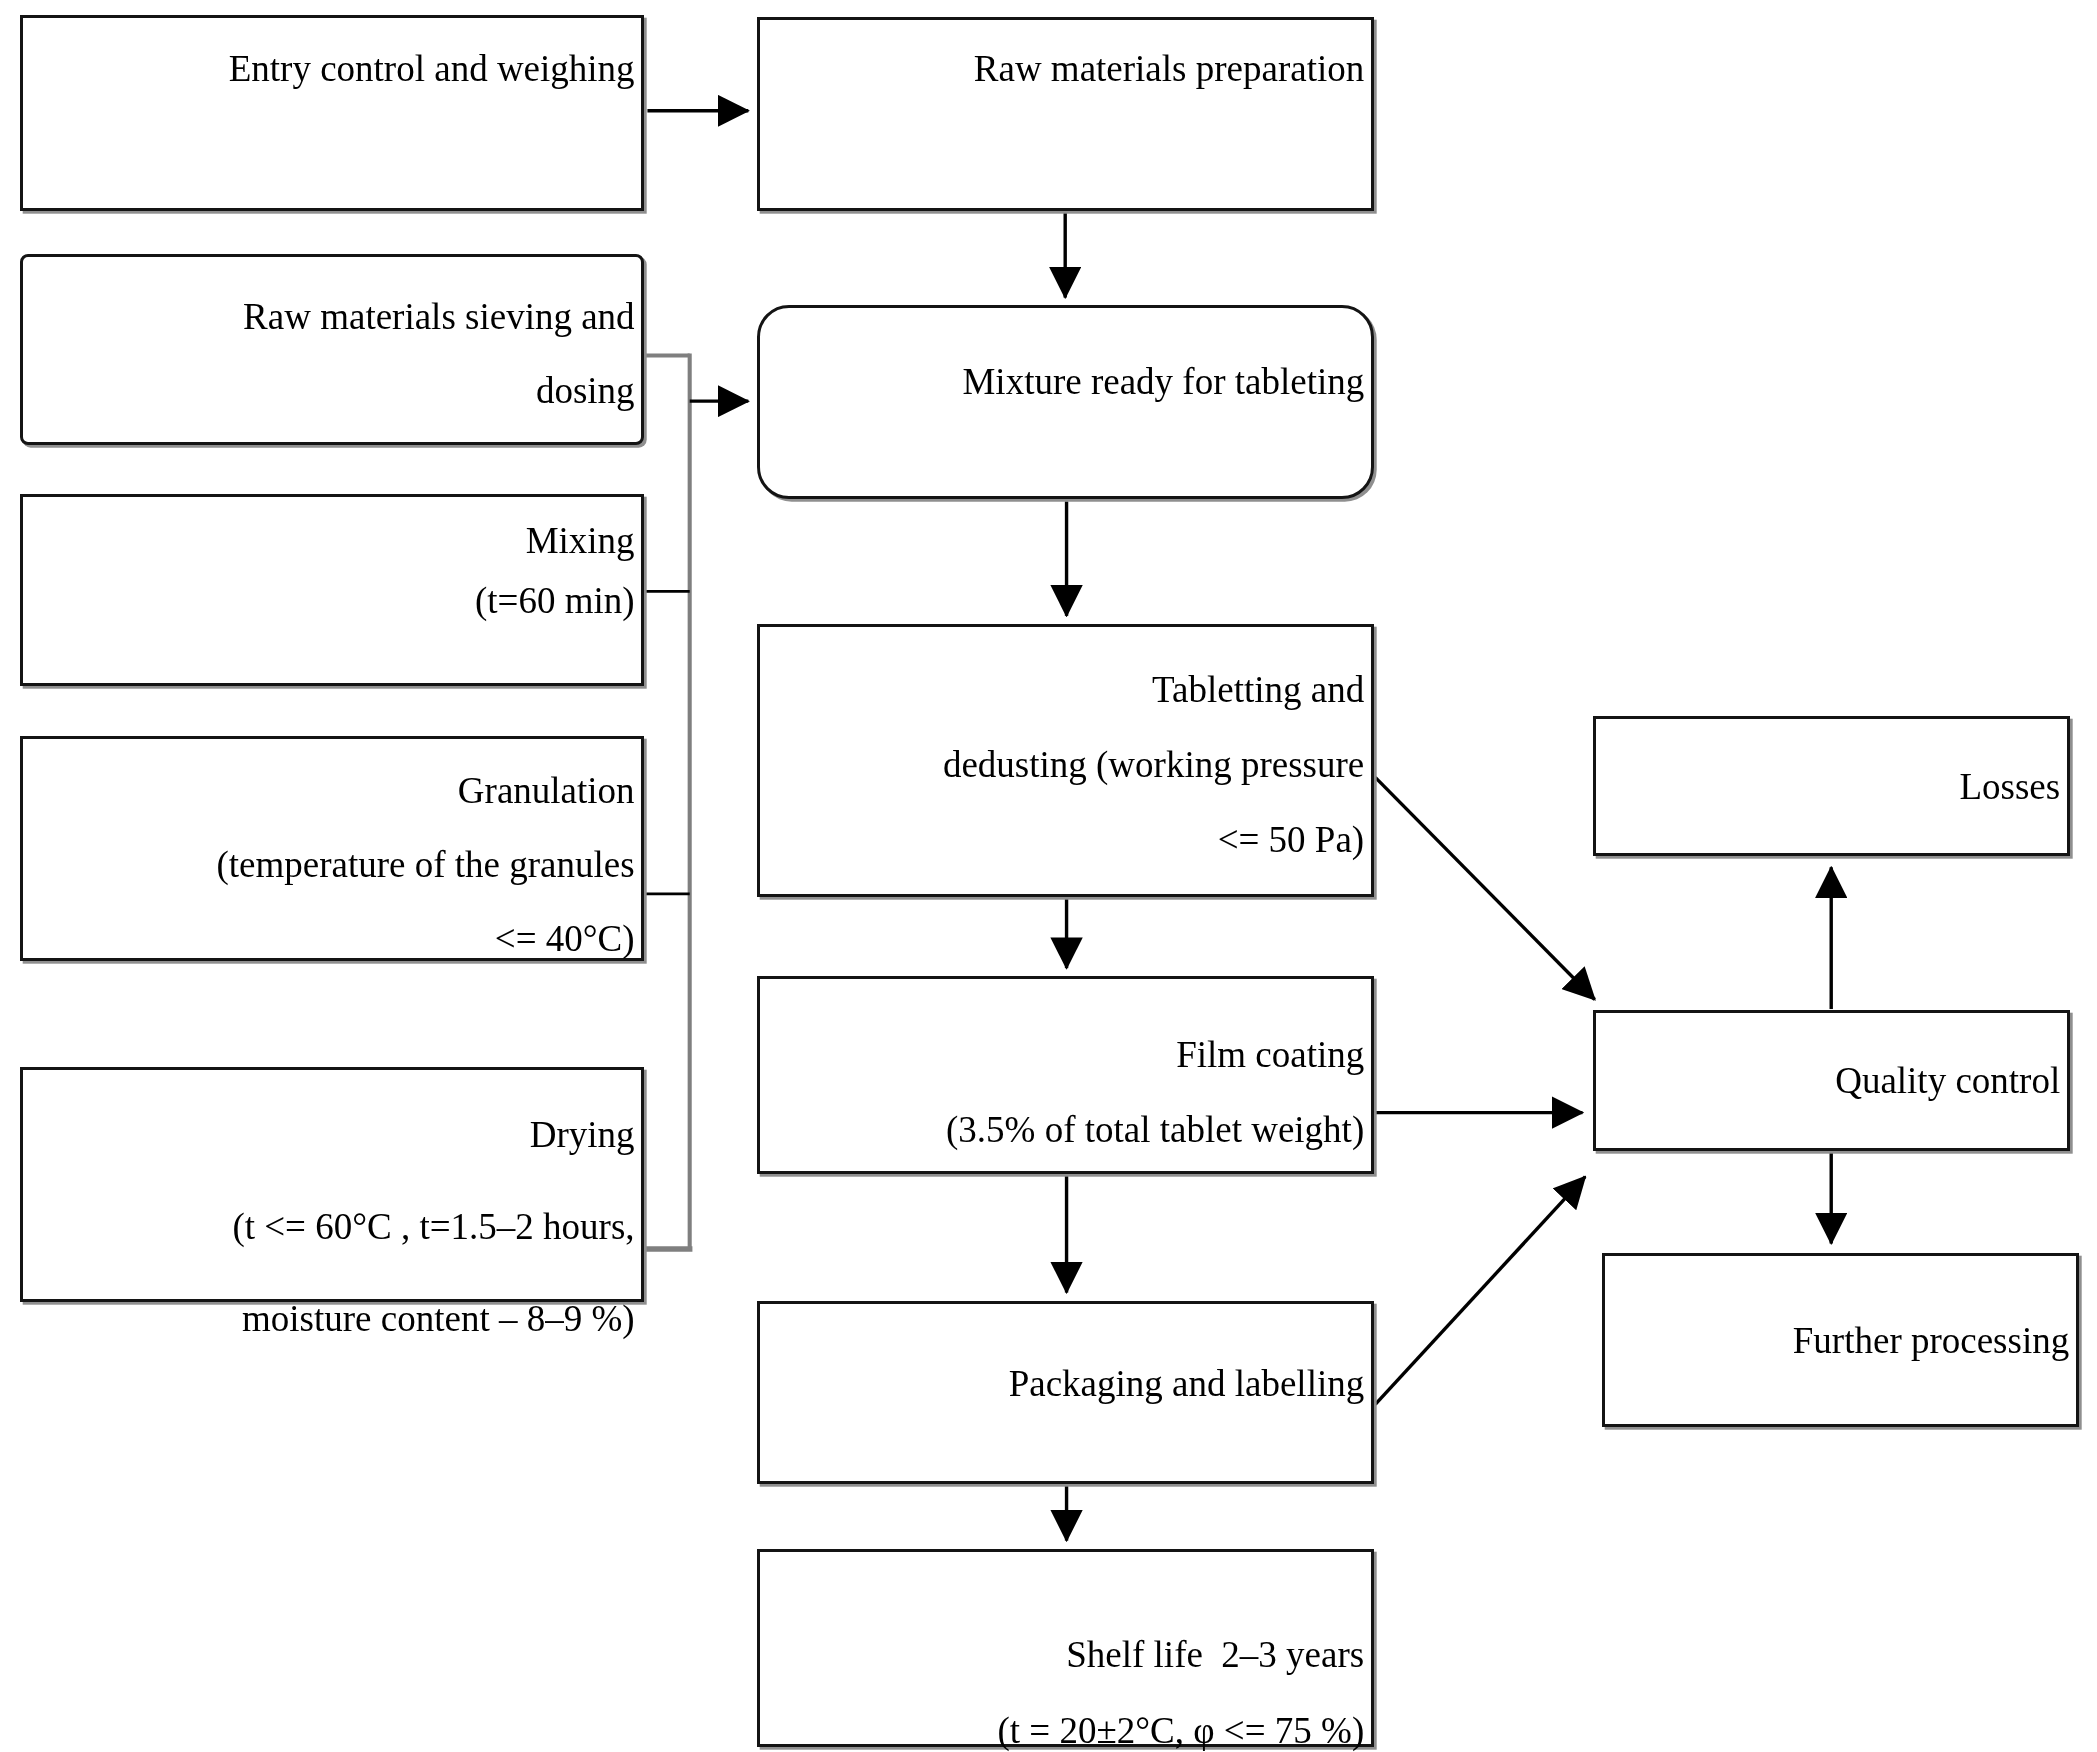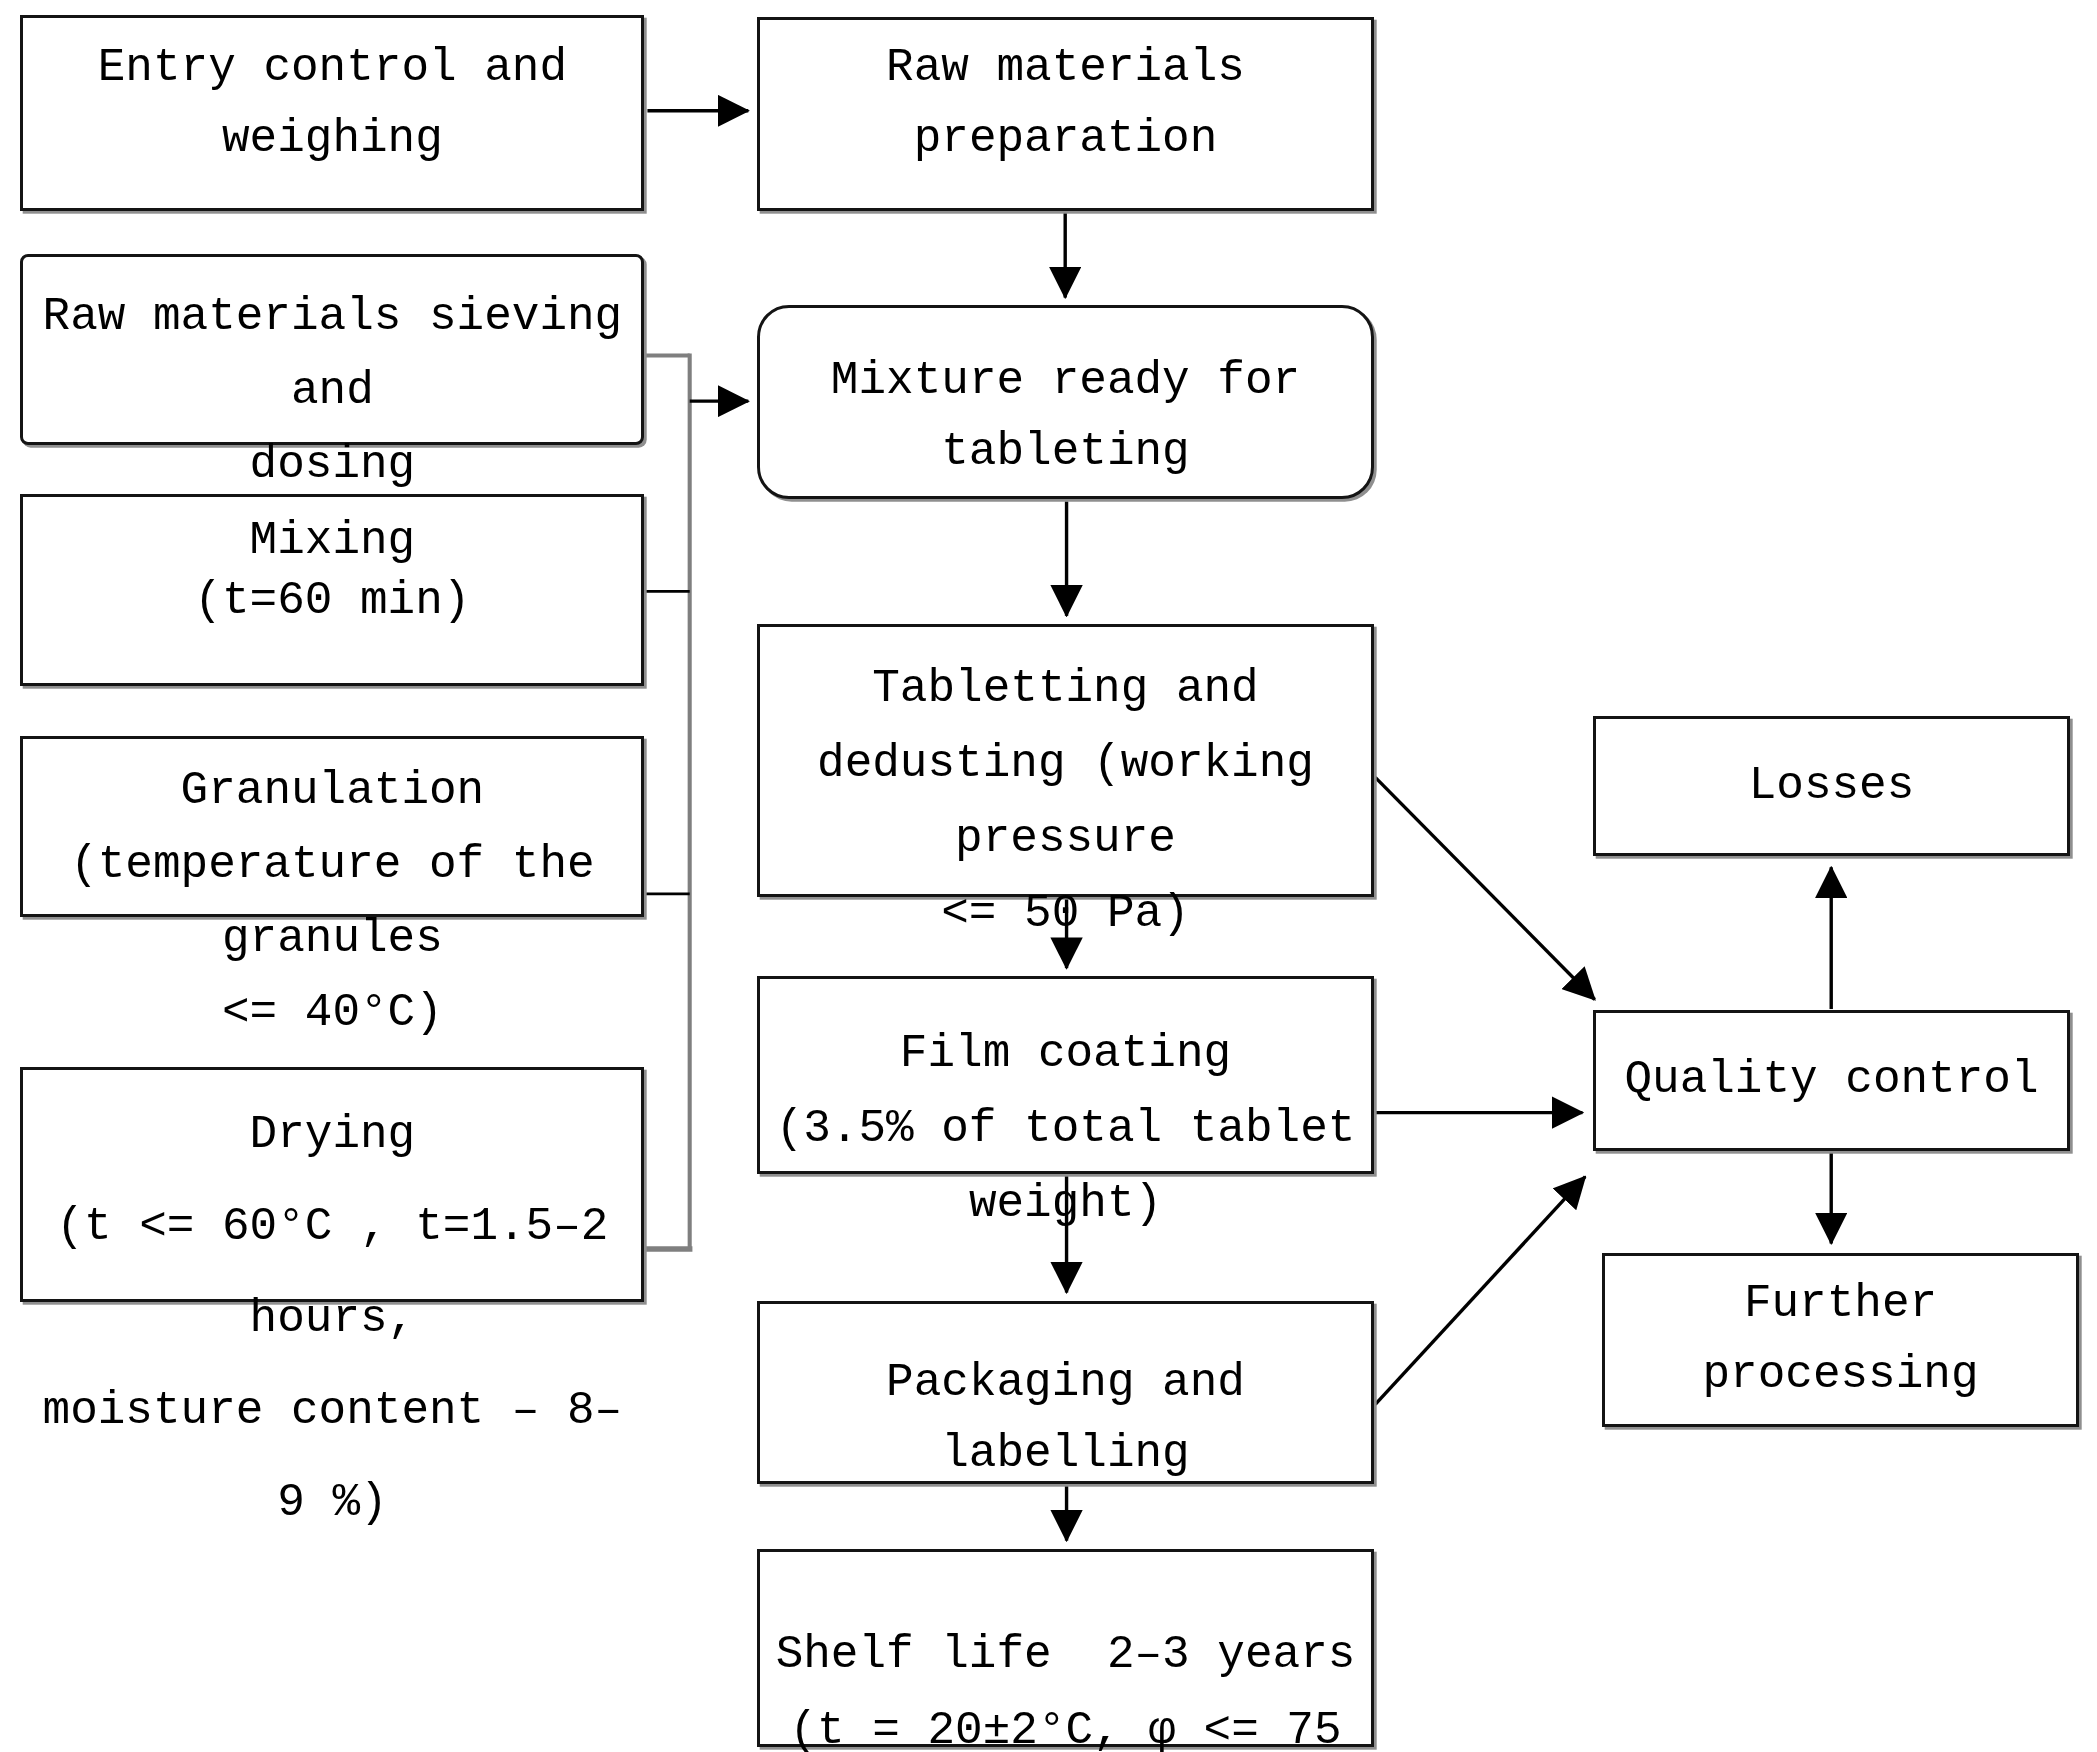--- a/index.html
+++ b/index.html
@@ -23,37 +23,36 @@
     height: 1753px;
   }
   .node {
     position: absolute;
     box-sizing: border-box;
     border: 3.4px solid #141414;
     background: #ffffff;
     box-shadow: 2.7px 2.7px 0 #8f8f8f;
     display: flex;
     flex-direction: column;
-    align-items: center;
+    align-items: flex-end;
     justify-content: flex-start;
     text-align: center;
-    font-size: 46px;
+    font-size: 37px;
     line-height: 71px;
-    font-family: Liberation Mono, monospace;
   }
   .node .ln {
     display: block;
     white-space: pre-wrap;
     padding: 0 6.8px;
   }
   
   #n-entry       { left: 20.4px;   top: 15px;   width: 624px; height: 196px; padding-top: 15px; }
   #n-sieving     { left: 20.4px;   top: 254px;  width: 624px; height: 191px; padding-top: 23px; line-height: 74px; border-radius: 8px; }
   #n-mixing      { left: 20.4px;   top: 494px;  width: 624px; height: 192px; padding-top: 13.6px; line-height: 60px; }
-  #n-granulation { left: 20.4px;   top: 736px; width: 624px; height: 181px; padding-top: 15px; line-height: 74px; }
+  #n-granulation { left: 20.4px;   top: 736px; width: 624px; height: 225px; padding-top: 15px; line-height: 74px; }
   #n-drying      { left: 20.4px;   top: 1067px; width: 624px; height: 235px; padding-top: 19px; line-height: 92px; }
   
   #n-rawprep     { left: 757px; top: 17px;   width: 617px; height: 194px; padding-top: 13px; }
   #n-mixture     { left: 757px; top: 305px;  width: 617px; height: 194px; padding-top: 38px; border-radius: 32px; }
   #n-tabletting  { left: 757px; top: 624px;  width: 617px; height: 273px; padding-top: 25px; line-height: 75px; }
   #n-film        { left: 757px; top: 976px; width: 617px; height: 198px; padding-top: 38px; line-height: 75px; }
   #n-packaging   { left: 757px; top: 1301px; width: 617px; height: 183px; padding-top: 44px; }
   #n-shelf       { left: 757px; top: 1549px; width: 617px; height: 198px; padding-top: 65px; line-height: 76px; }
   
   #n-losses      { left: 1593px; top: 716px; width: 477px; height: 140px; padding-top: 0; justify-content: center; }

